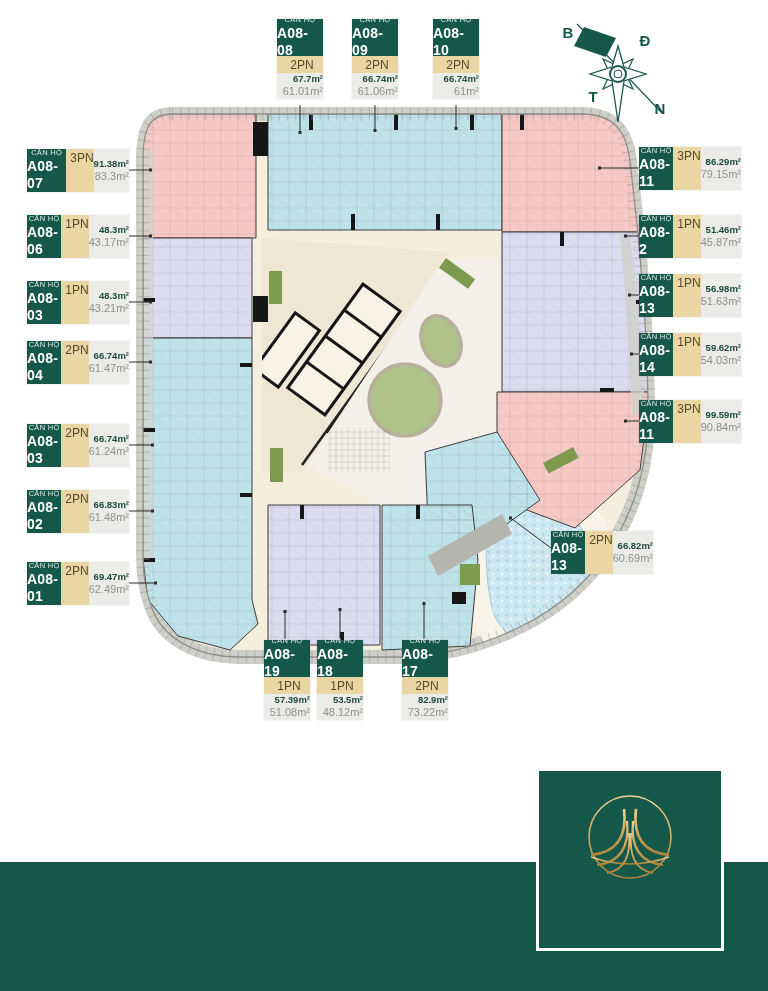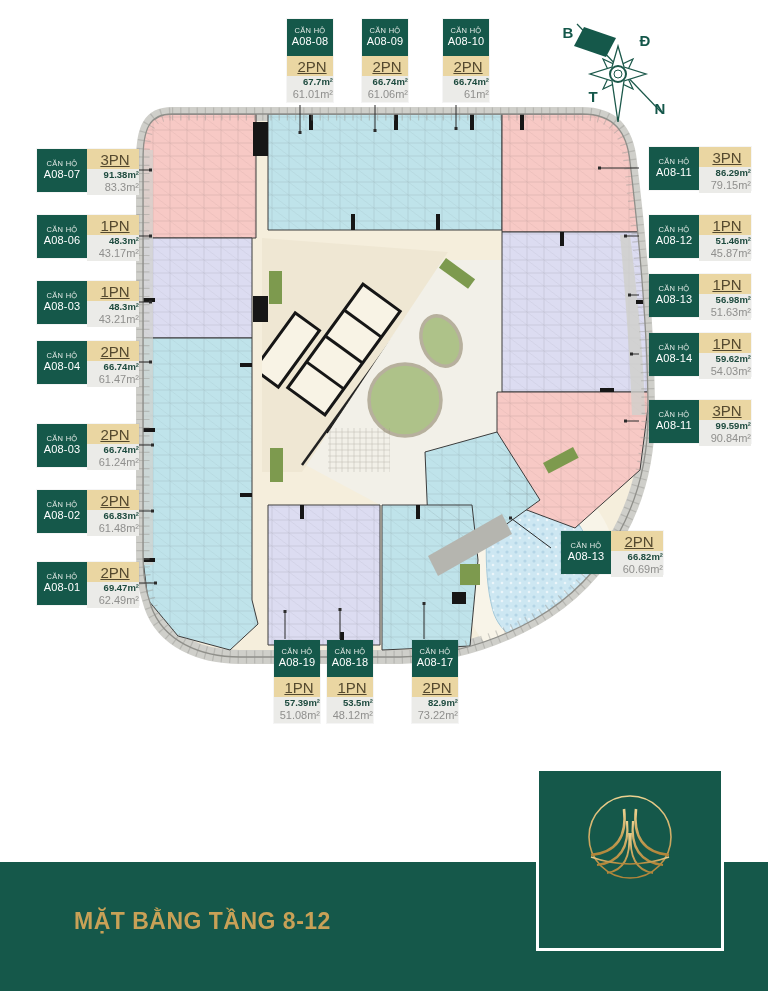--- a/index.html
+++ b/index.html
@@ -6,33 +6,33 @@
     --green:#15584a; --gold:#c8a157; --tan:#ead6a2;
     --pink:#f7c9c5; --blue:#bfe3ea; --lav:#dcdcf1;
     --beige:#f5eedc; --pale:#f2f0e8; --grayband:#cfcfca;
   }
   html,body{margin:0;padding:0;background:#fff;}
   .page{position:relative;width:768px;height:991px;background:#fff;overflow:hidden;
         font-family:"Liberation Sans","DejaVu Sans",sans-serif;}
   #plan-svg{position:absolute;left:0;top:0;}
   
   .unit-label{position:absolute;display:flex;font-family:"Liberation Sans","DejaVu Sans",sans-serif;
-              box-shadow:0 0 0 1px rgba(0,0,0,0.04);margin-left:10px;}
+              box-shadow:0 0 0 1px rgba(0,0,0,0.04);}
   .unit-label.side{flex-direction:row;width:102px;height:43px;}
   .unit-label.side .ubox{width:50px;}
-  .unit-label.side .ucol{flex:1;display:flex;flex-direction:column;}
+  .unit-label.side .ucol{flex:1;display:flex;}
   .unit-label.vert{flex-direction:column;width:46px;}
   .unit-label.vert .ubox{height:37px;}
   .unit-label.vert .ucol{display:flex;flex-direction:column;flex:1;}
   .ubox{background:var(--green);color:#fff;display:flex;flex-direction:column;
         align-items:center;justify-content:center;line-height:1.25;}
   .utype{font-size:7.5px;letter-spacing:.3px;color:#e3eae6;}
-  .uid{font-size:11px;font-weight:normal;letter-spacing:.2px;}
-  .upn{background:var(--tan);text-align:center;font-size:15px;color:#54492f;
-       padding:2px 0 1px 4px;text-decoration:underline;}
+  .uid{font-size:14px;font-weight:bold;letter-spacing:.2px;}
+  .upn{background:var(--tan);text-align:center;font-size:12px;color:#54492f;
+       padding:2px 0 1px 4px;}
   .uareas{background:#ebebe8;text-align:center;flex:1;display:flex;flex-direction:column;
           justify-content:center;line-height:1.15;padding:1px 0;align-items:flex-end;}
   .ua1{font-weight:bold;color:#1d4a3e;font-size:9.5px;}
   .ua2{color:#8f8f8d;font-size:11px;}
   
   .footer-bar{position:absolute;left:0;top:862px;width:768px;height:129px;background:var(--green);}
   .footer-title{position:absolute;left:74px;top:908px;font-size:23px;font-weight:bold;
                 letter-spacing:.5px;color:var(--gold);
                 font-family:"Liberation Sans","DejaVu Sans",sans-serif;}
   .logo-box{position:absolute;left:536px;top:768px;width:188px;height:183px;
@@ -385,21 +385,21 @@
           <div class="upn">3PN</div>
           <div class="uareas">
             <div class="ua1">86.29m²</div>
             <div class="ua2">79.15m²</div>
           </div>
         </div>
       </div>
       <div class="unit-label side" style="left: 639px; top: 215px;">
         <div class="ubox">
           <div class="utype">CĂN HỘ</div>
-          <div class="uid">A08-12</div>
+          <div class="uid">A08-2</div>
         </div>
         <div class="ucol">
           <div class="upn">1PN</div>
           <div class="uareas">
             <div class="ua1">51.46m²</div>
             <div class="ua2">45.87m²</div>
           </div>
         </div>
       </div>
       <div class="unit-label side" style="left: 639px; top: 274px;">
@@ -489,21 +489,20 @@
           <div class="upn">1PN</div>
           <div class="uareas">
             <div class="ua1">57.39m²</div>
             <div class="ua2">51.08m²</div>
           </div>
         </div>
       </div>
     </div>
 
 <div class="footer-bar"></div>
-<div class="footer-title">MẶT BẰNG TẦNG 8-12</div>
 <div class="logo-box">
   <svg width="182" height="122" viewBox="0 0 182 122">
     <circle cx="91" cy="66" r="41" fill="none" stroke="url(#goldg2)" stroke-width="1.6"></circle>
     <defs>
       <linearGradient id="goldg2" x1="0" y1="0" x2="0" y2="1">
         <stop offset="0" stop-color="#ecd18f"></stop>
             <stop offset="1" stop-color="#b08438"></stop>
       </linearGradient>
     </defs>
     <g stroke="url(#goldg2)" fill="none">

